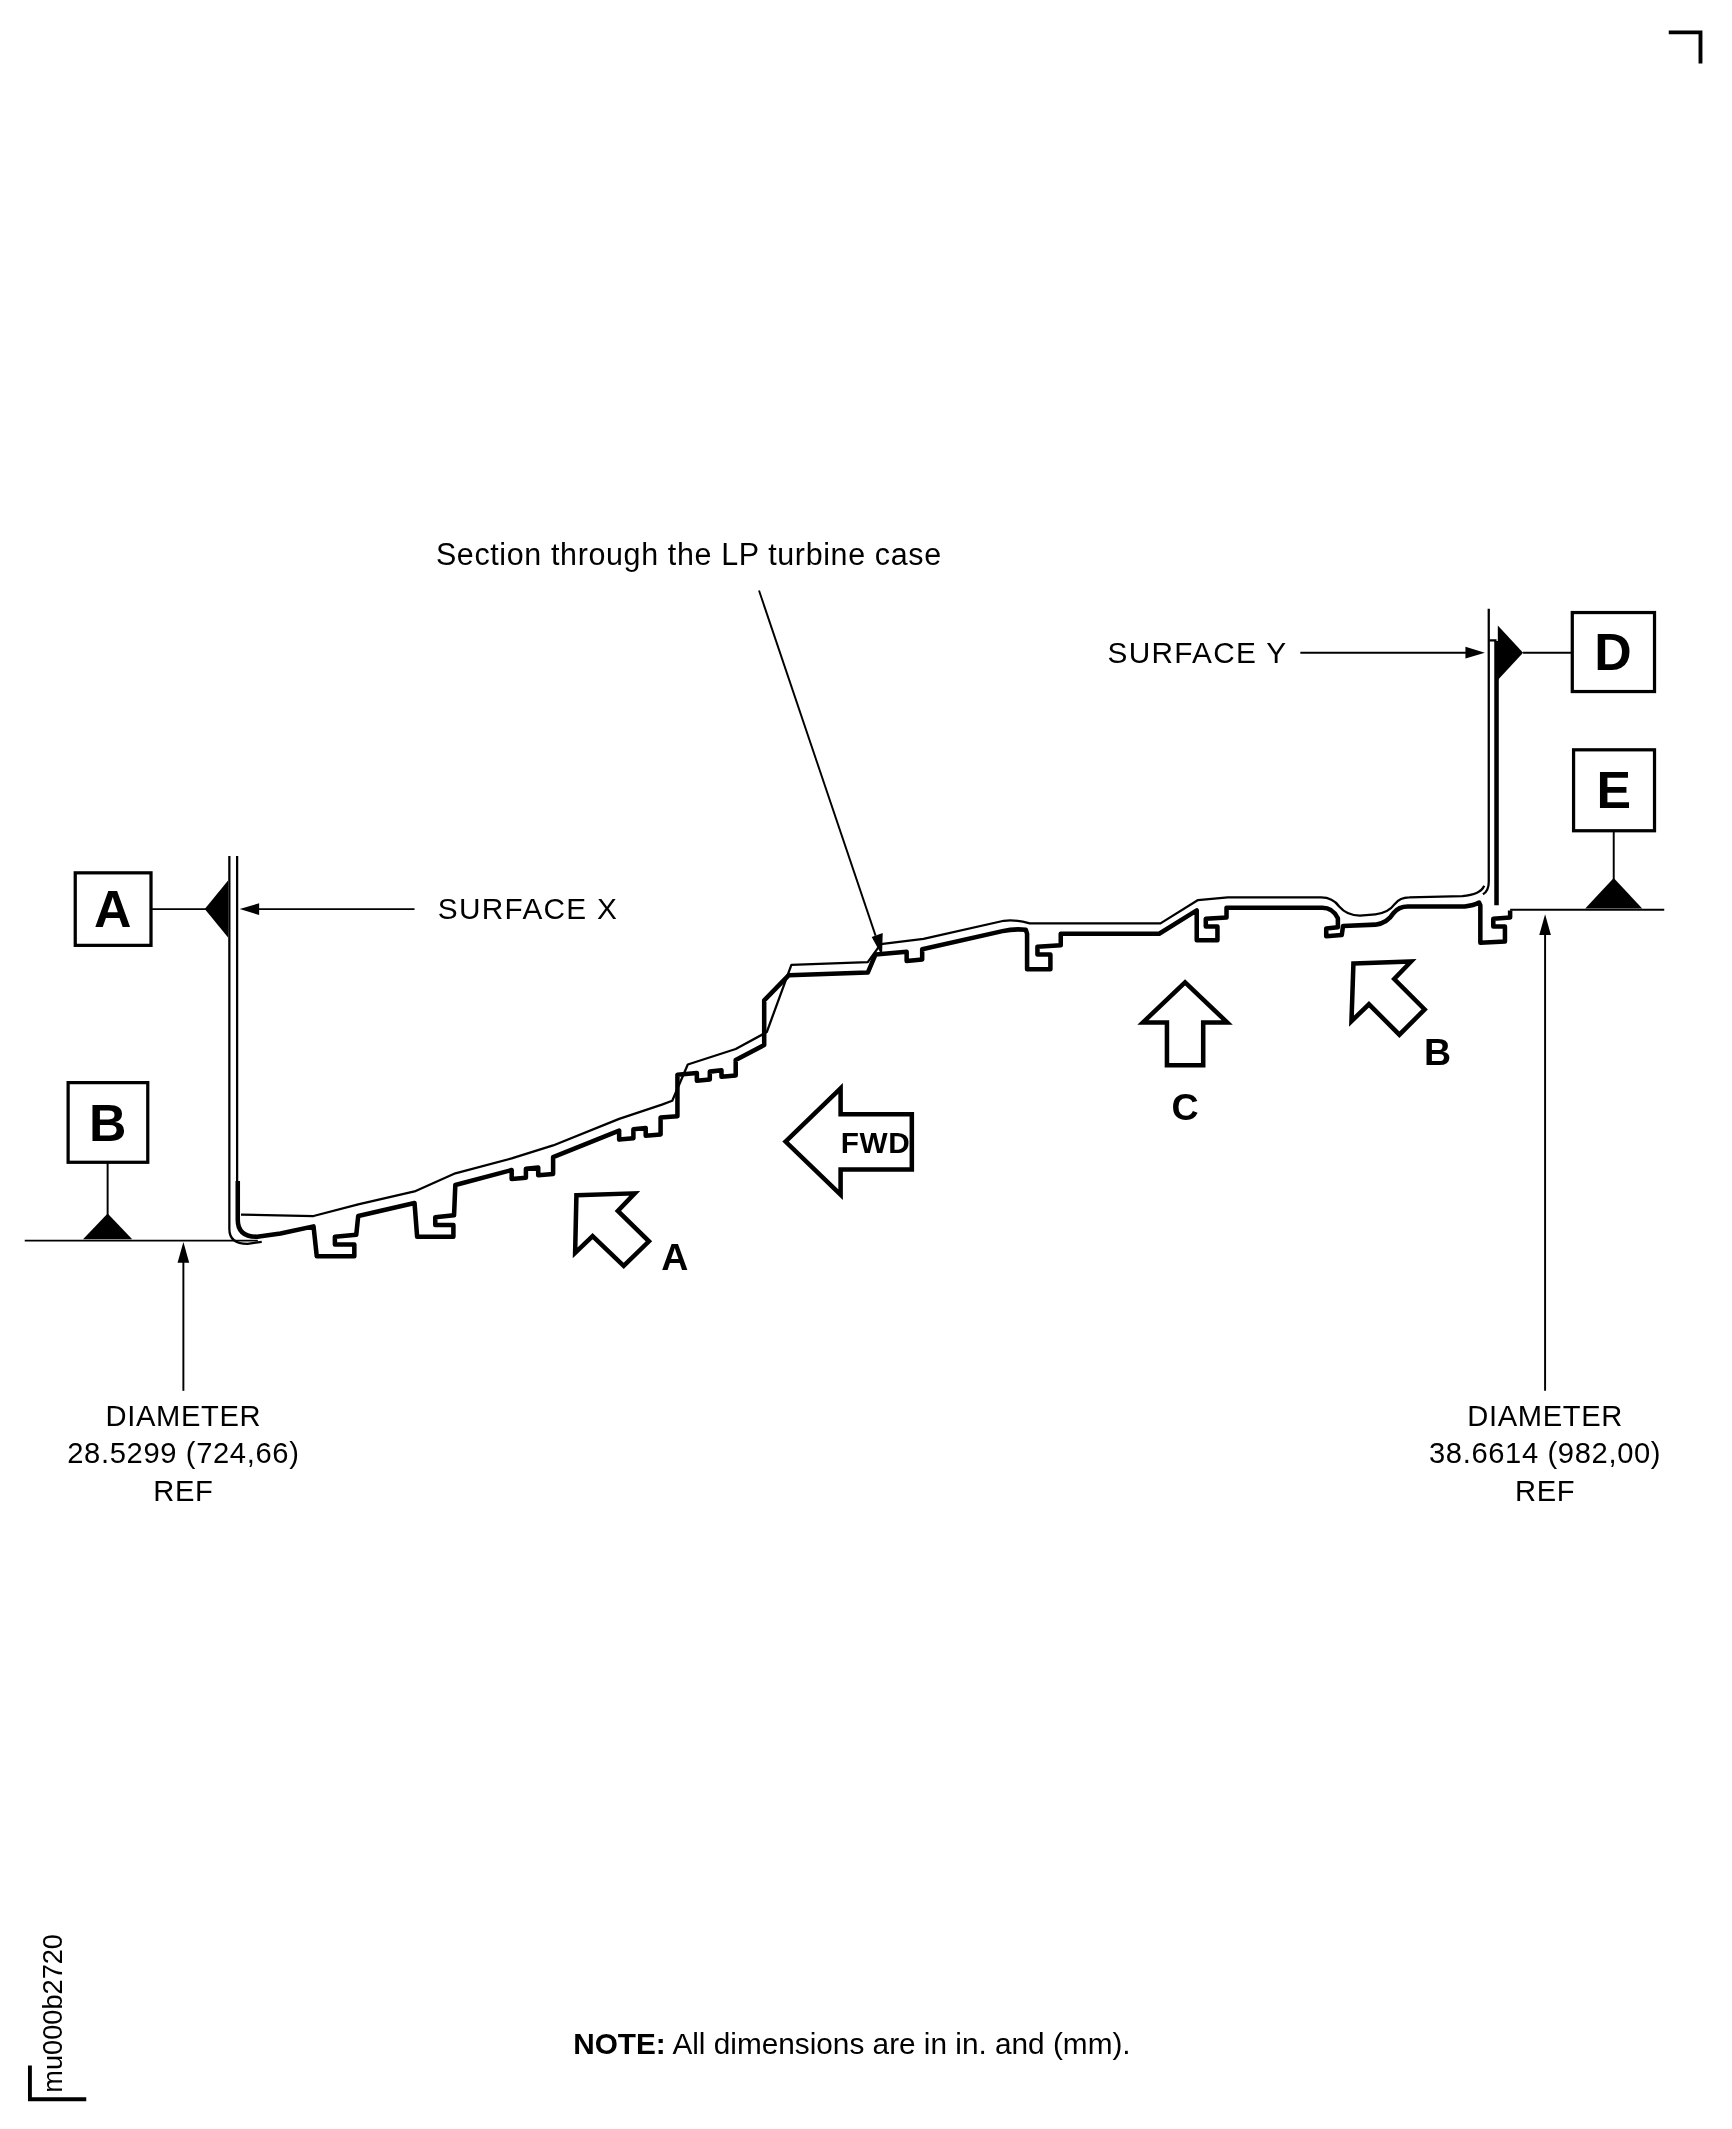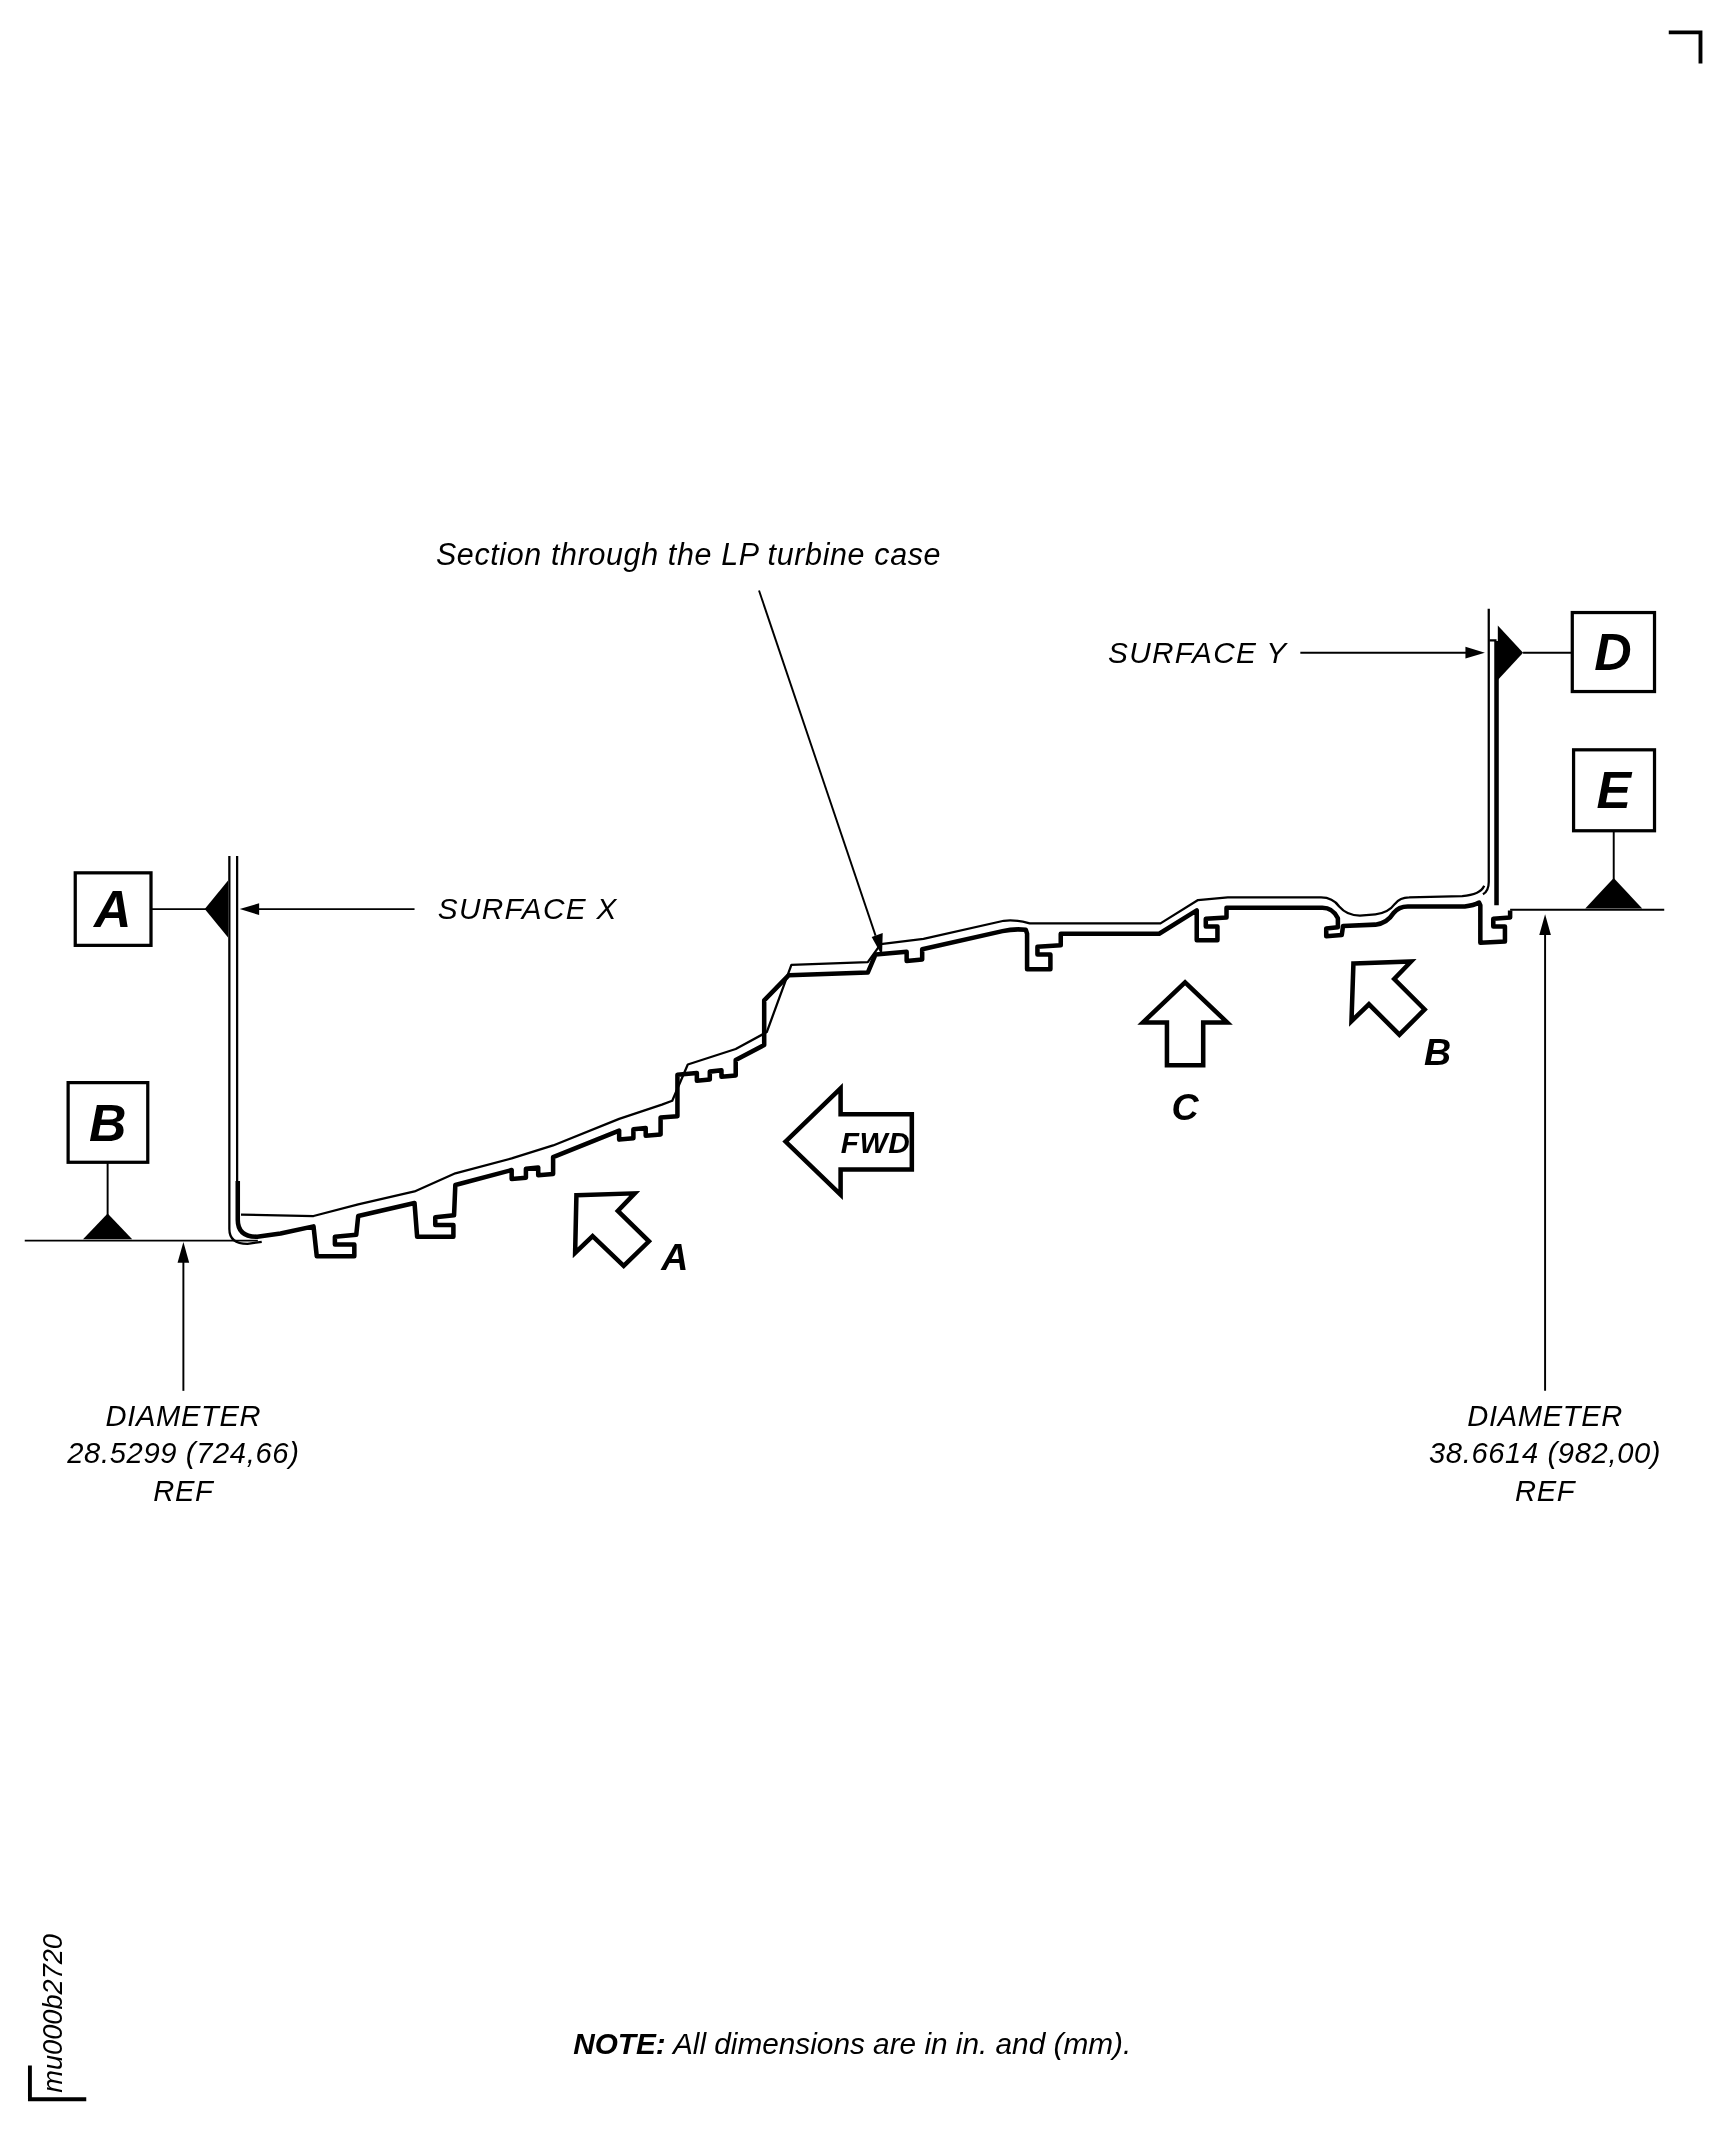--- a/index.html
+++ b/index.html
@@ -2,21 +2,20 @@
 <html style="font-size:10.4px"><head>
 <meta charset="utf-8">
 <style>
   html, body { margin: 0; padding: 0; background: #ffffff; }
   #sheet {
     position: relative;
     width: 1693px;
     height: 2129px;
     background: #ffffff;
     font-family: "Liberation Sans", sans-serif;
-    font-style: italic;
   }
   svg { display: block; }
   text {
     font-family: "Liberation Sans", sans-serif;
     fill: #000000;
   }
   .lbl       { font-size: 46px; letter-spacing: 2px; }
   .title     { font-size: 47px; letter-spacing: 1px; }
   .dim       { font-size: 45px; letter-spacing: 1px; }
   .boxletter { font-size: 80px; font-weight: bold; }

